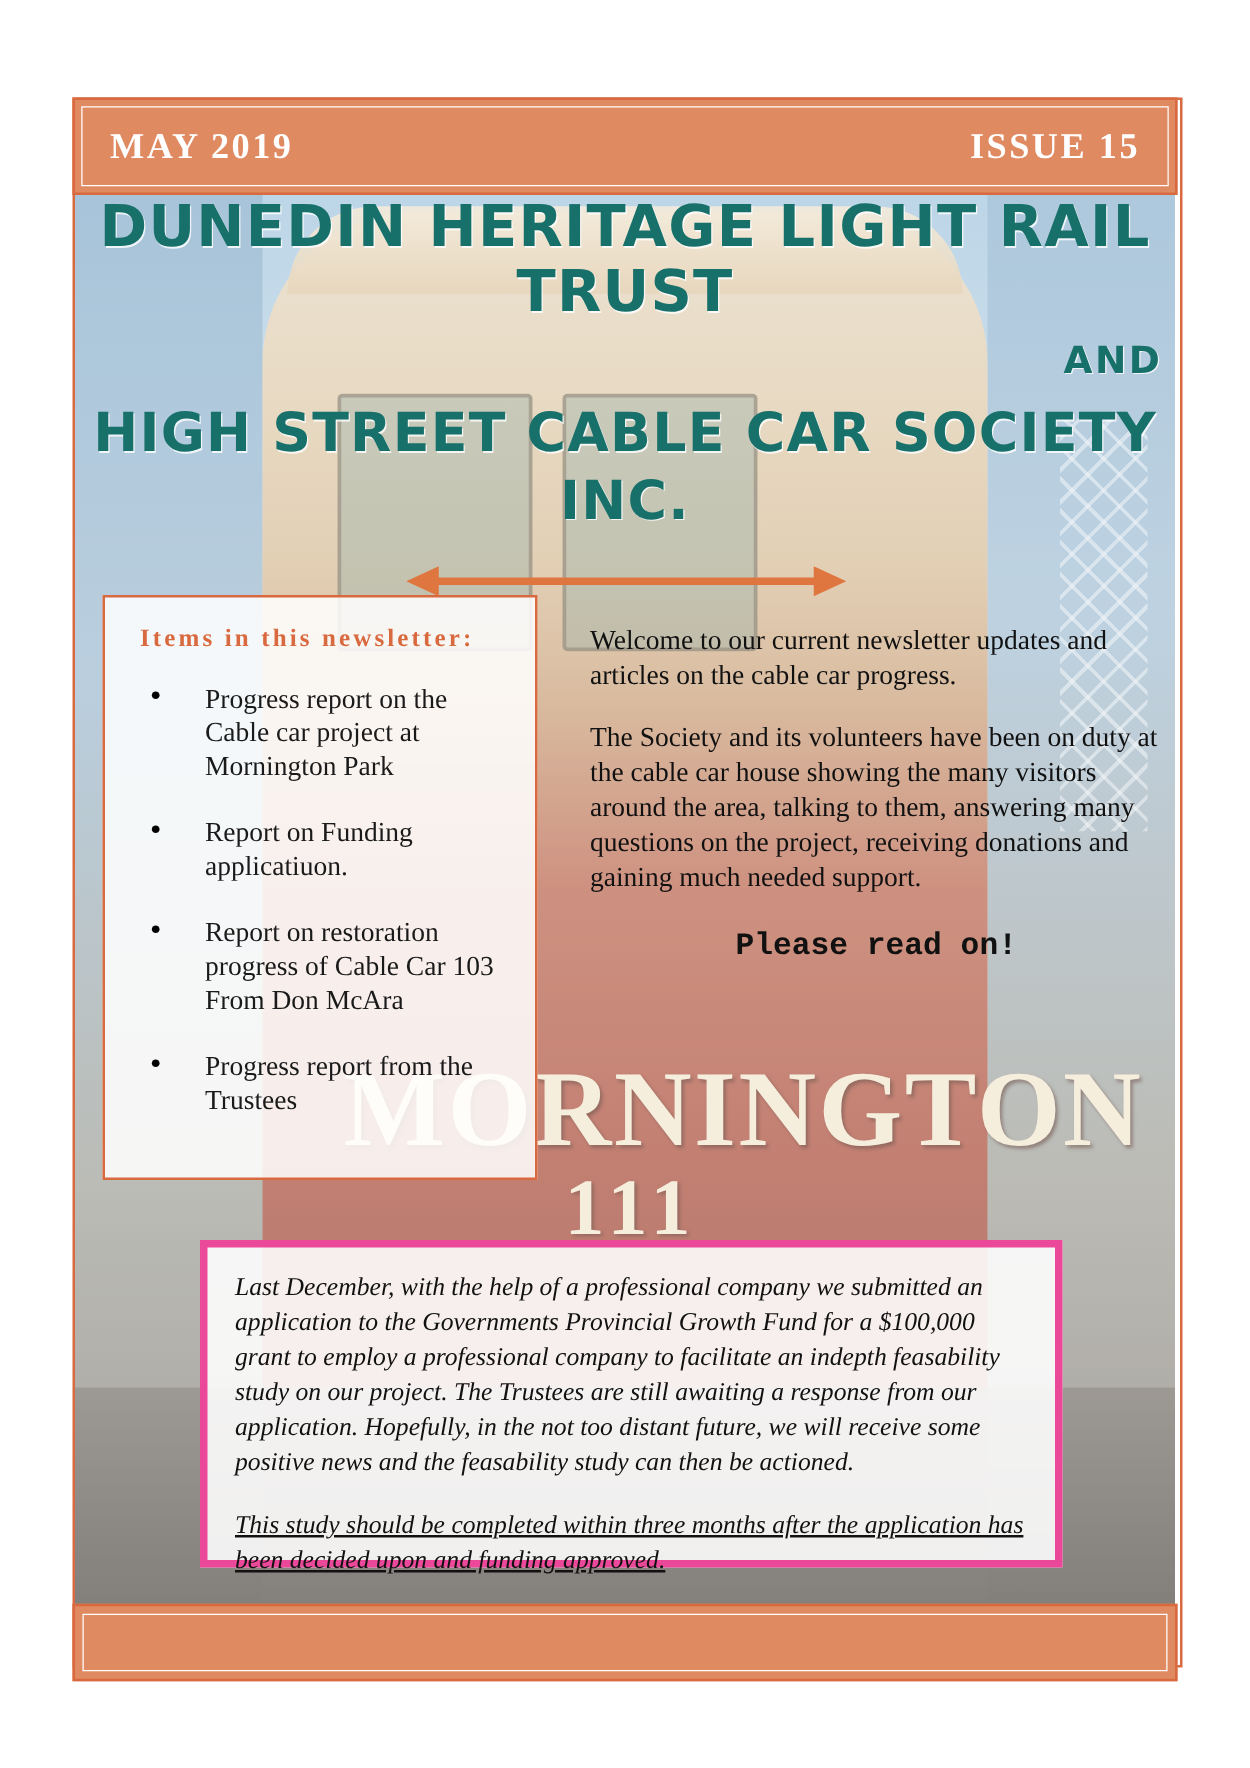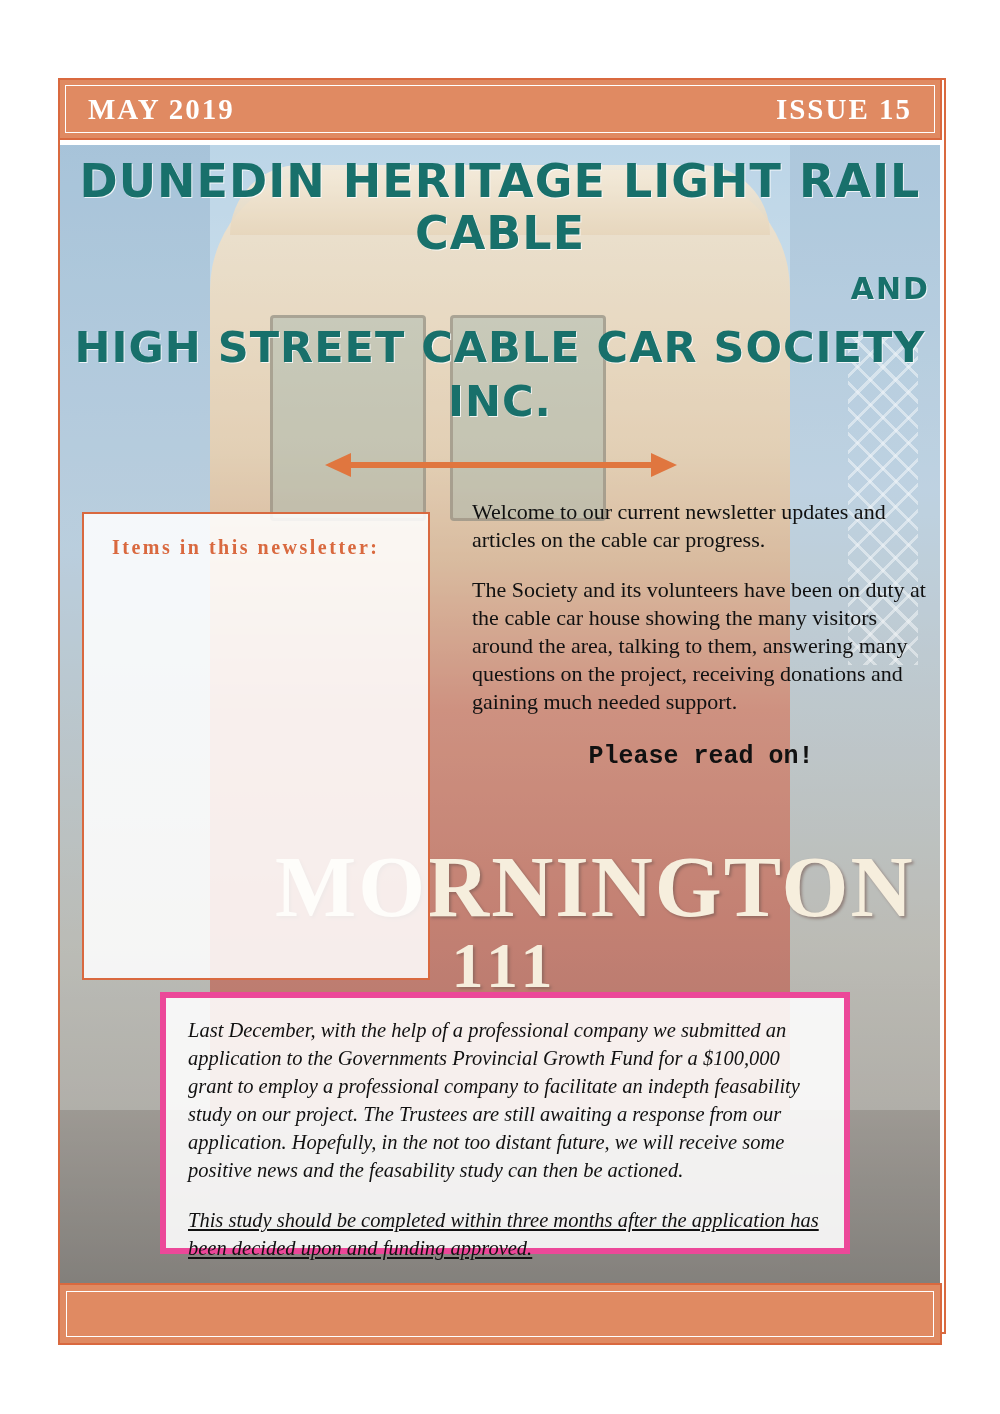--- a/index.html
+++ b/index.html
@@ -132,21 +132,21 @@
     z-index: 3;
     pointer-events: none;
   }
 
   
   .header-bar {
     position: absolute;
     left: 58px;
     top: 78px;
     width: 884px;
-    height: 62px;
+    height: 78px;
     background: #e08a62;
     border: 2px solid #d9693f;
     box-sizing: border-box;
     z-index: 4;
   }
   .header-inner {
     position: absolute;
     inset: 5px;
     border: 1px solid #ffffff;
     display: flex;
@@ -209,21 +209,21 @@
     top: 452px;
     width: 352px;
     height: 26px;
     z-index: 5;
   }
 
   
   .items-box {
     position: absolute;
     left: 82px;
-    top: 512px;
+    top: 476px;
     width: 348px;
     height: 468px;
     background: rgba(255,255,255,.86);
     border: 2px solid #d9693f;
     box-sizing: border-box;
     z-index: 5;
     padding: 22px 18px 10px 18px;
   }
   .items-heading {
     font-family: "Liberation Serif", serif;
@@ -354,35 +354,41 @@
   <div class="outer-frame"></div>
 
   <div class="header-bar">
     <div class="header-inner">
       <div class="header-date">MAY 2019</div>
       <div class="header-issue">ISSUE 15</div>
     </div>
   </div>
 
   <div class="title-block">
-    <div class="title-main">DUNEDIN HERITAGE LIGHT RAIL CABLE</div>
+    <div class="title-main">DUNEDIN HERITAGE LIGHT RAIL TRUST</div>
     <div class="title-and">AND</div>
     <div class="title-sub">HIGH STREET CABLE CAR SOCIETY INC.</div>
   </div>
 
   <div class="arrow-divider">
     <svg width="352" height="26" viewBox="0 0 352 26">
       <line x1="20" y1="13" x2="332" y2="13" stroke="#e0763f" stroke-width="6"></line>
       <polygon points="0,13 26,1 26,25" fill="#e0763f"></polygon>
       <polygon points="352,13 326,1 326,25" fill="#e0763f"></polygon>
     </svg>
   </div>
 
   <div class="items-box">
     <div class="items-heading">Items in this newsletter:</div>
+    <ul class="items-list">
+      <li>Progress report on the Cable car project at Mornington Park</li>
+      <li>Report on Funding applicatiuon.</li>
+      <li>Report on restoration progress of Cable Car 103 From Don McAra</li>
+      <li>Progress report from the Trustees</li>
+    </ul>
   </div>
 
   <div class="welcome-col">
     <p>Welcome to our current newsletter updates and articles on the cable car progress.</p>
     <p>The Society and its volunteers have been on duty at the cable car house showing the many visitors around the area, talking to them, answering many questions on the project, receiving donations and gaining much needed support.</p>
     <div class="read-on">Please read on!</div>
   </div>
 
   <div class="article-box">
     <p>Last December, with the help of a professional company we submitted an application to the  Governments Provincial Growth Fund for a $100,000 grant to employ a professional company to facilitate an indepth feasability study on our project. The Trustees are still awaiting a response from our application. Hopefully, in the not too distant future, we will receive some positive news and the feasability study can then be actioned.</p>

